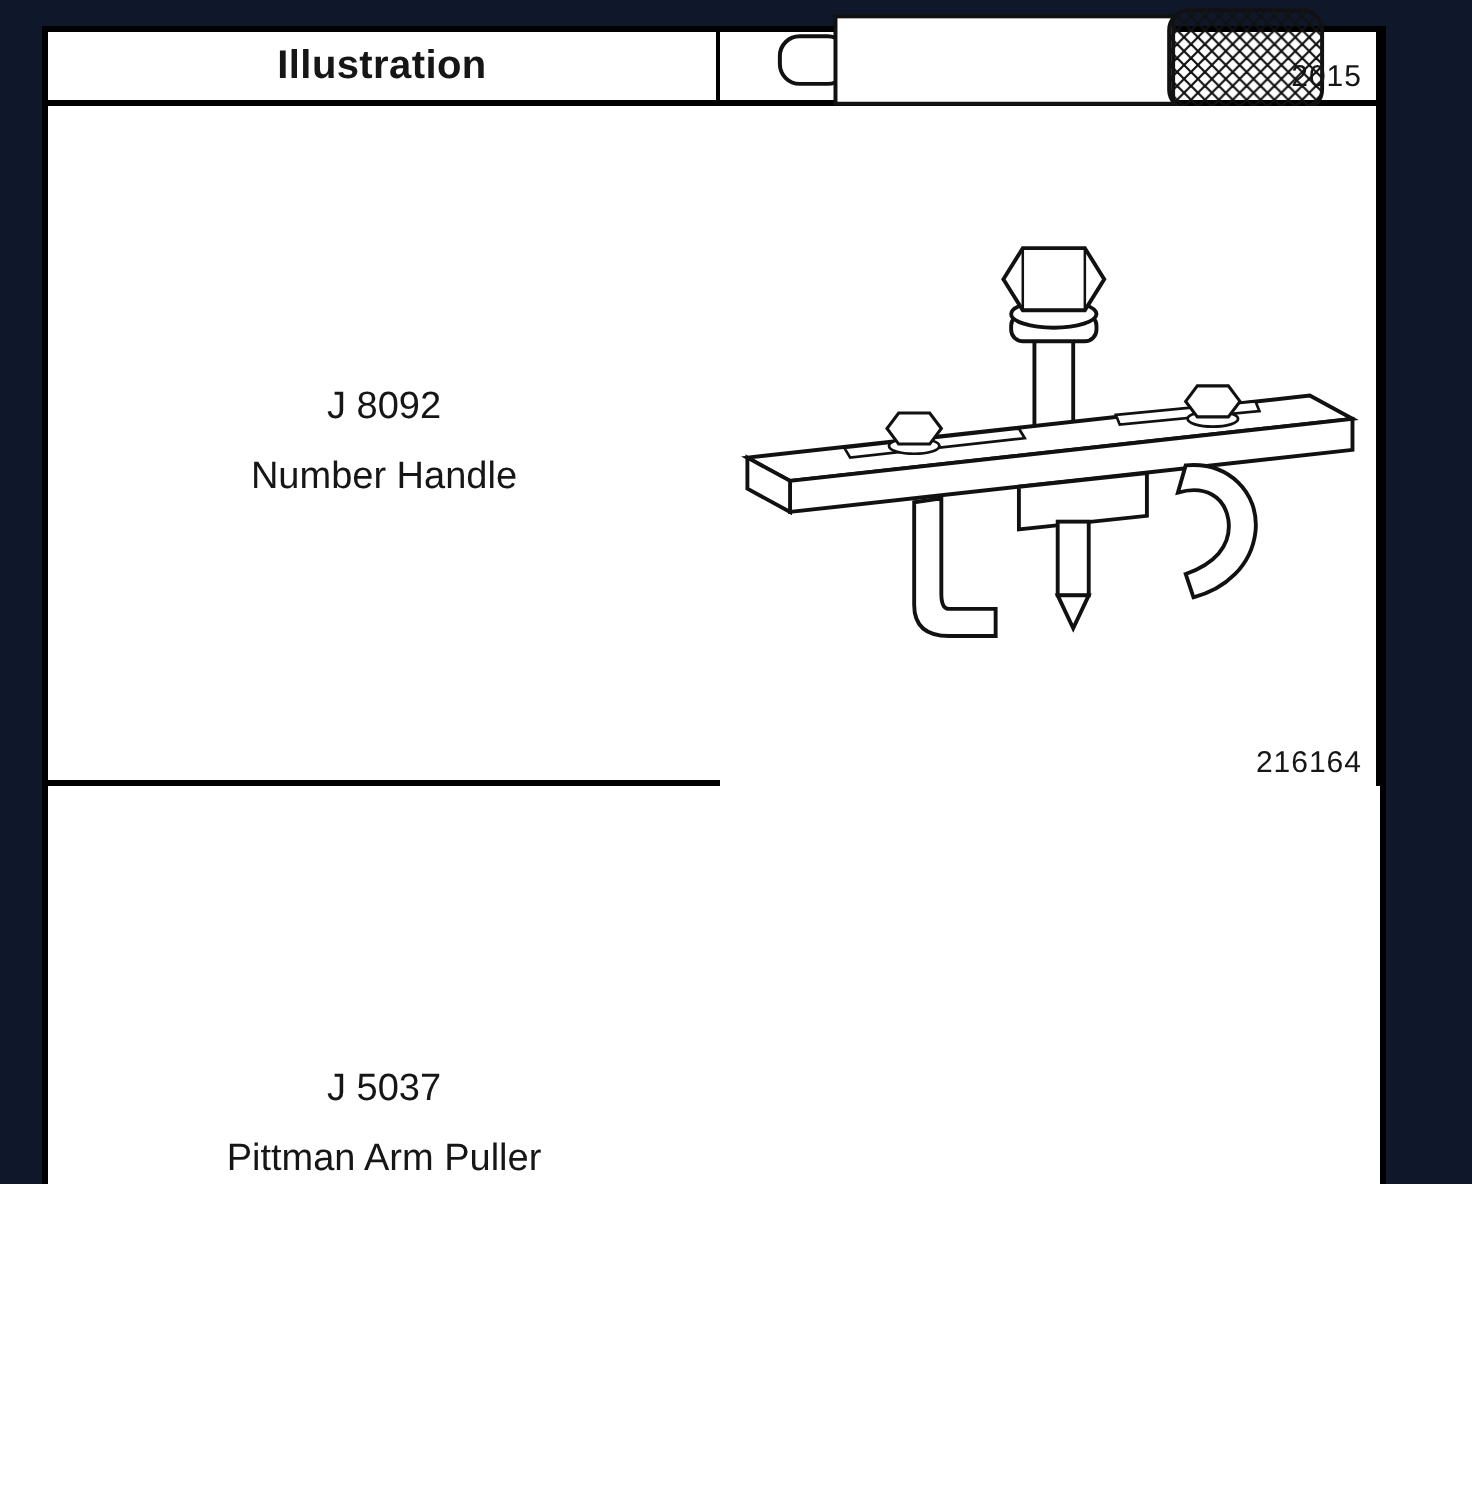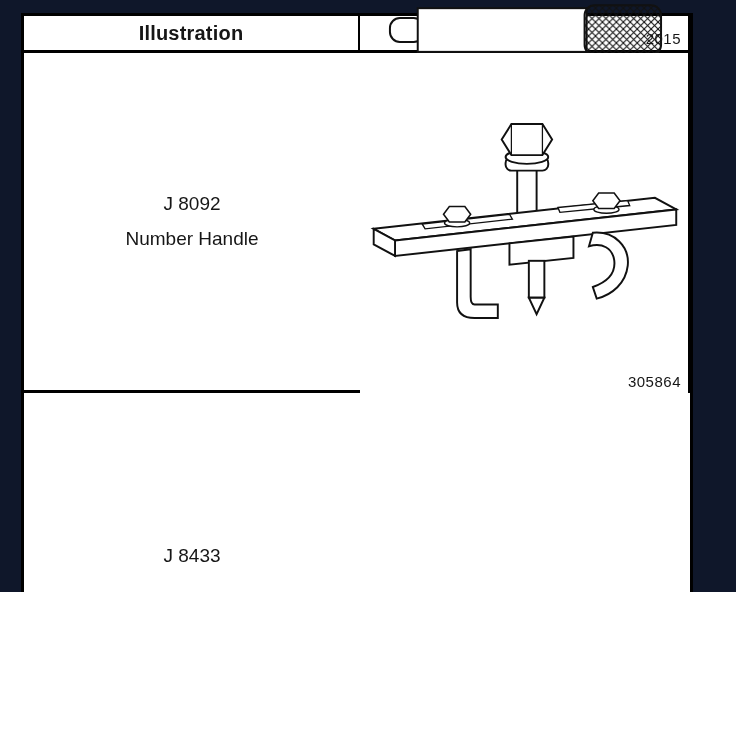--- a/index.html
+++ b/index.html
@@ -106,20 +106,21 @@
 
         <polygon class="lineart" points="150,137 216,130 216,152 150,159" stroke-width="2"></polygon>
 
         <rect class="lineart" x="170" y="155" width="16" height="38" stroke-width="2"></rect>
         <polygon class="lineart" points="170,193 186,193 178,210" stroke-width="2"></polygon>
 
         <path class="lineart" stroke-width="2" d="M96,145 L96,198 Q96,214 114,214 L138,214 L138,200 L114,200 Q110,200 110,192 L110,143 Z"></path>
 
         <path class="lineart" stroke-width="2" d="M236,126 C258,124 274,140 272,160 C270,178 256,190 240,194 L236,182 C250,177 260,168 258,154 C256,142 246,136 232,140 Z"></path>
       </svg>
-      <span class="fig-num">305864</span>
+      <span class="fig-num">216164</span>
     </div>
     <div class="cell info-cell">
-      <div class="tool-number">J 8433</div>
+      <div class="tool-number">J 5037</div>
+      <div class="tool-desc">Pittman Arm Puller</div>
     </div>
 
   </div>
 </div>
 
 </body></html>

